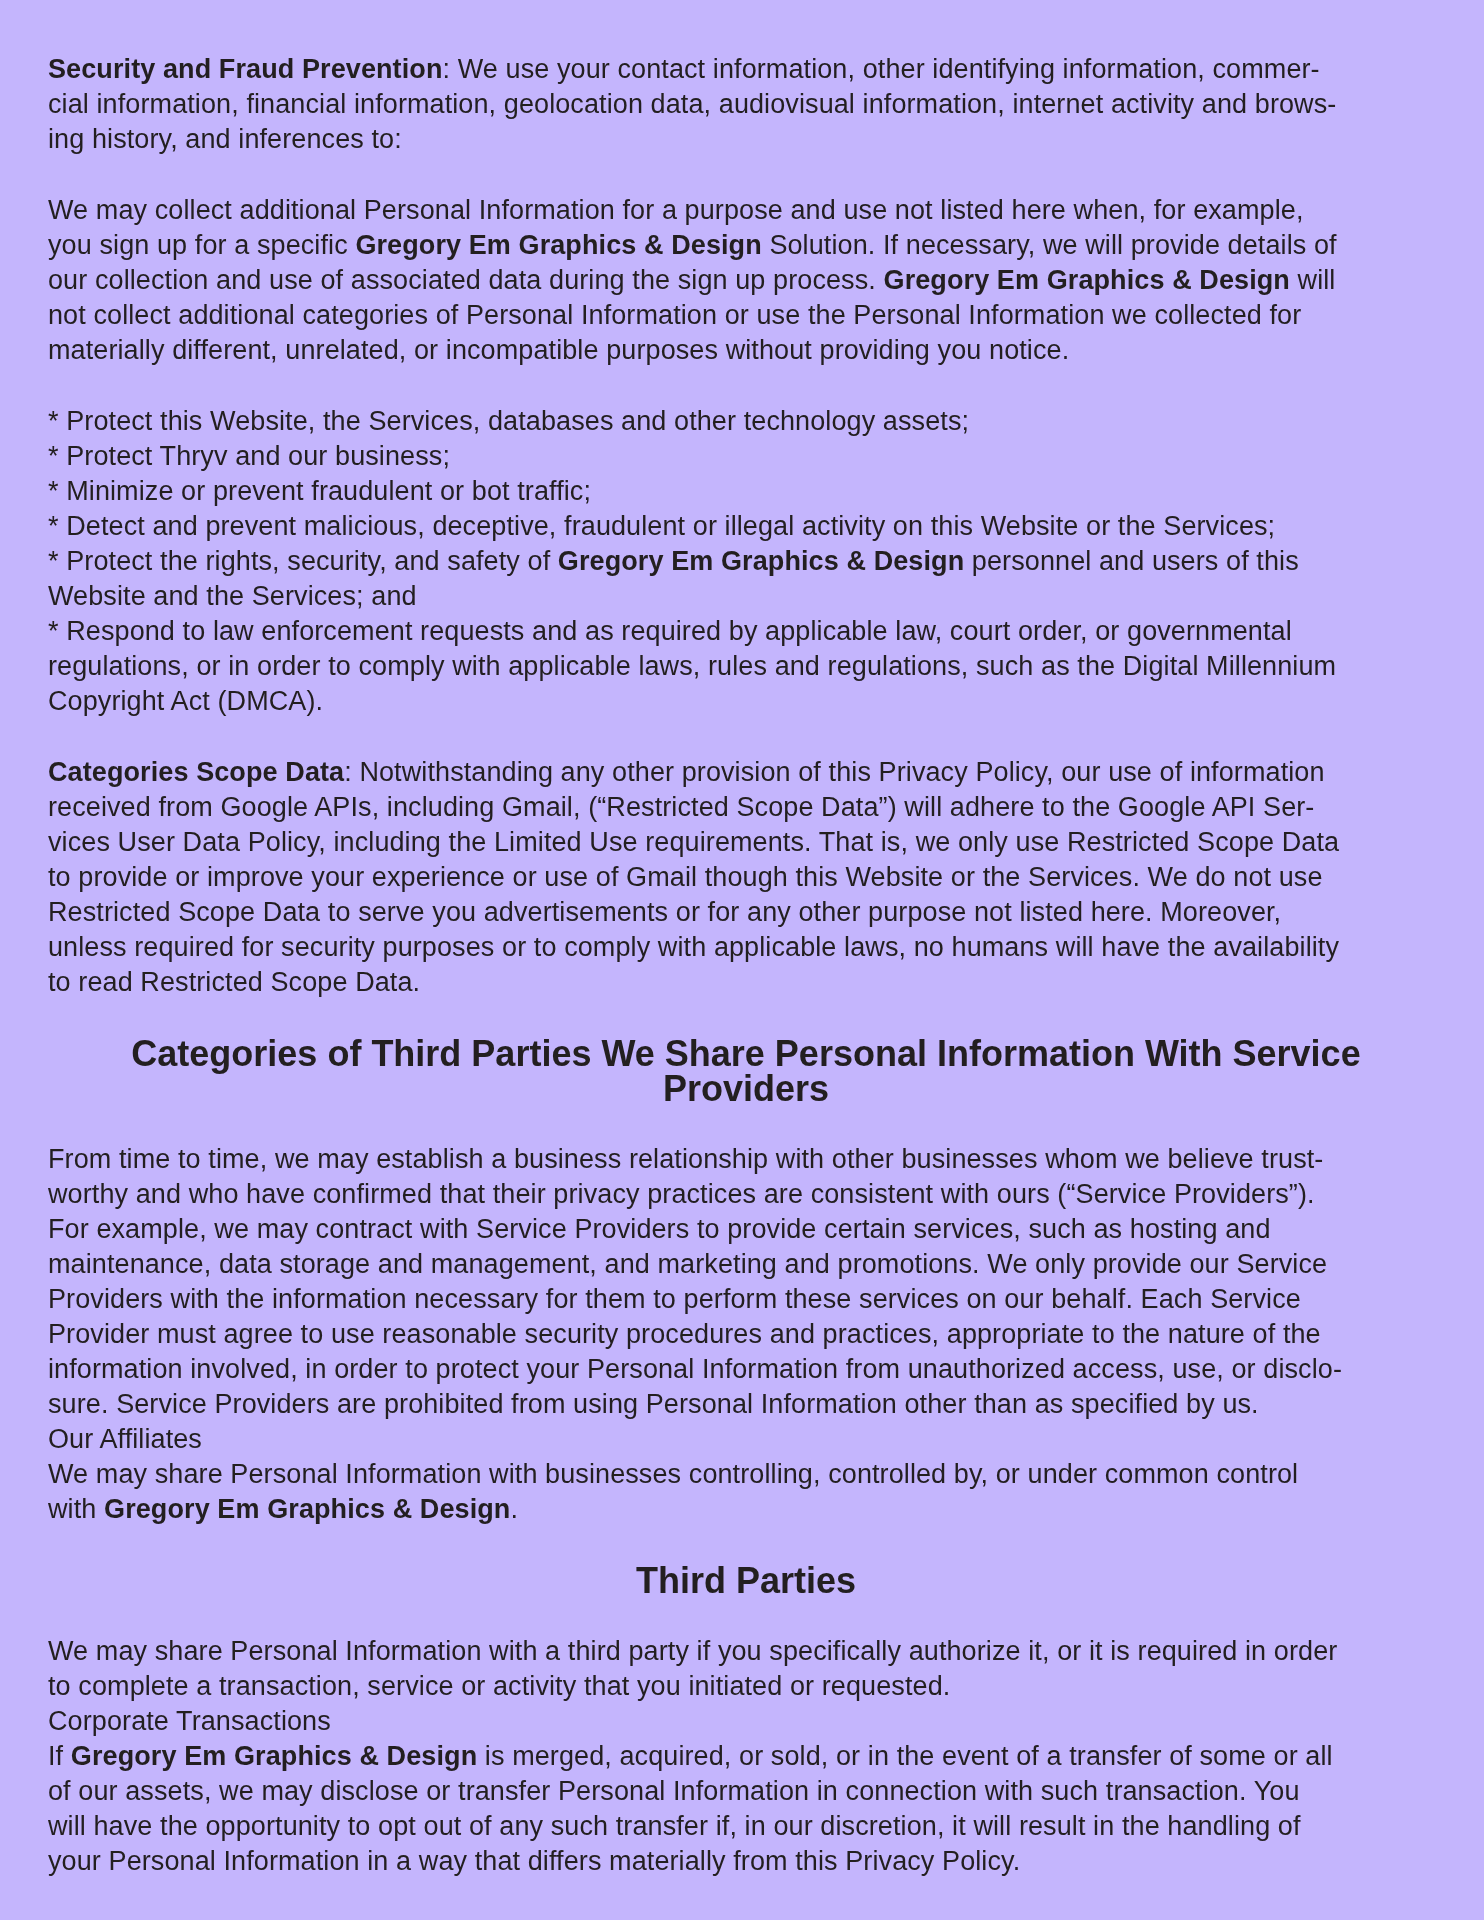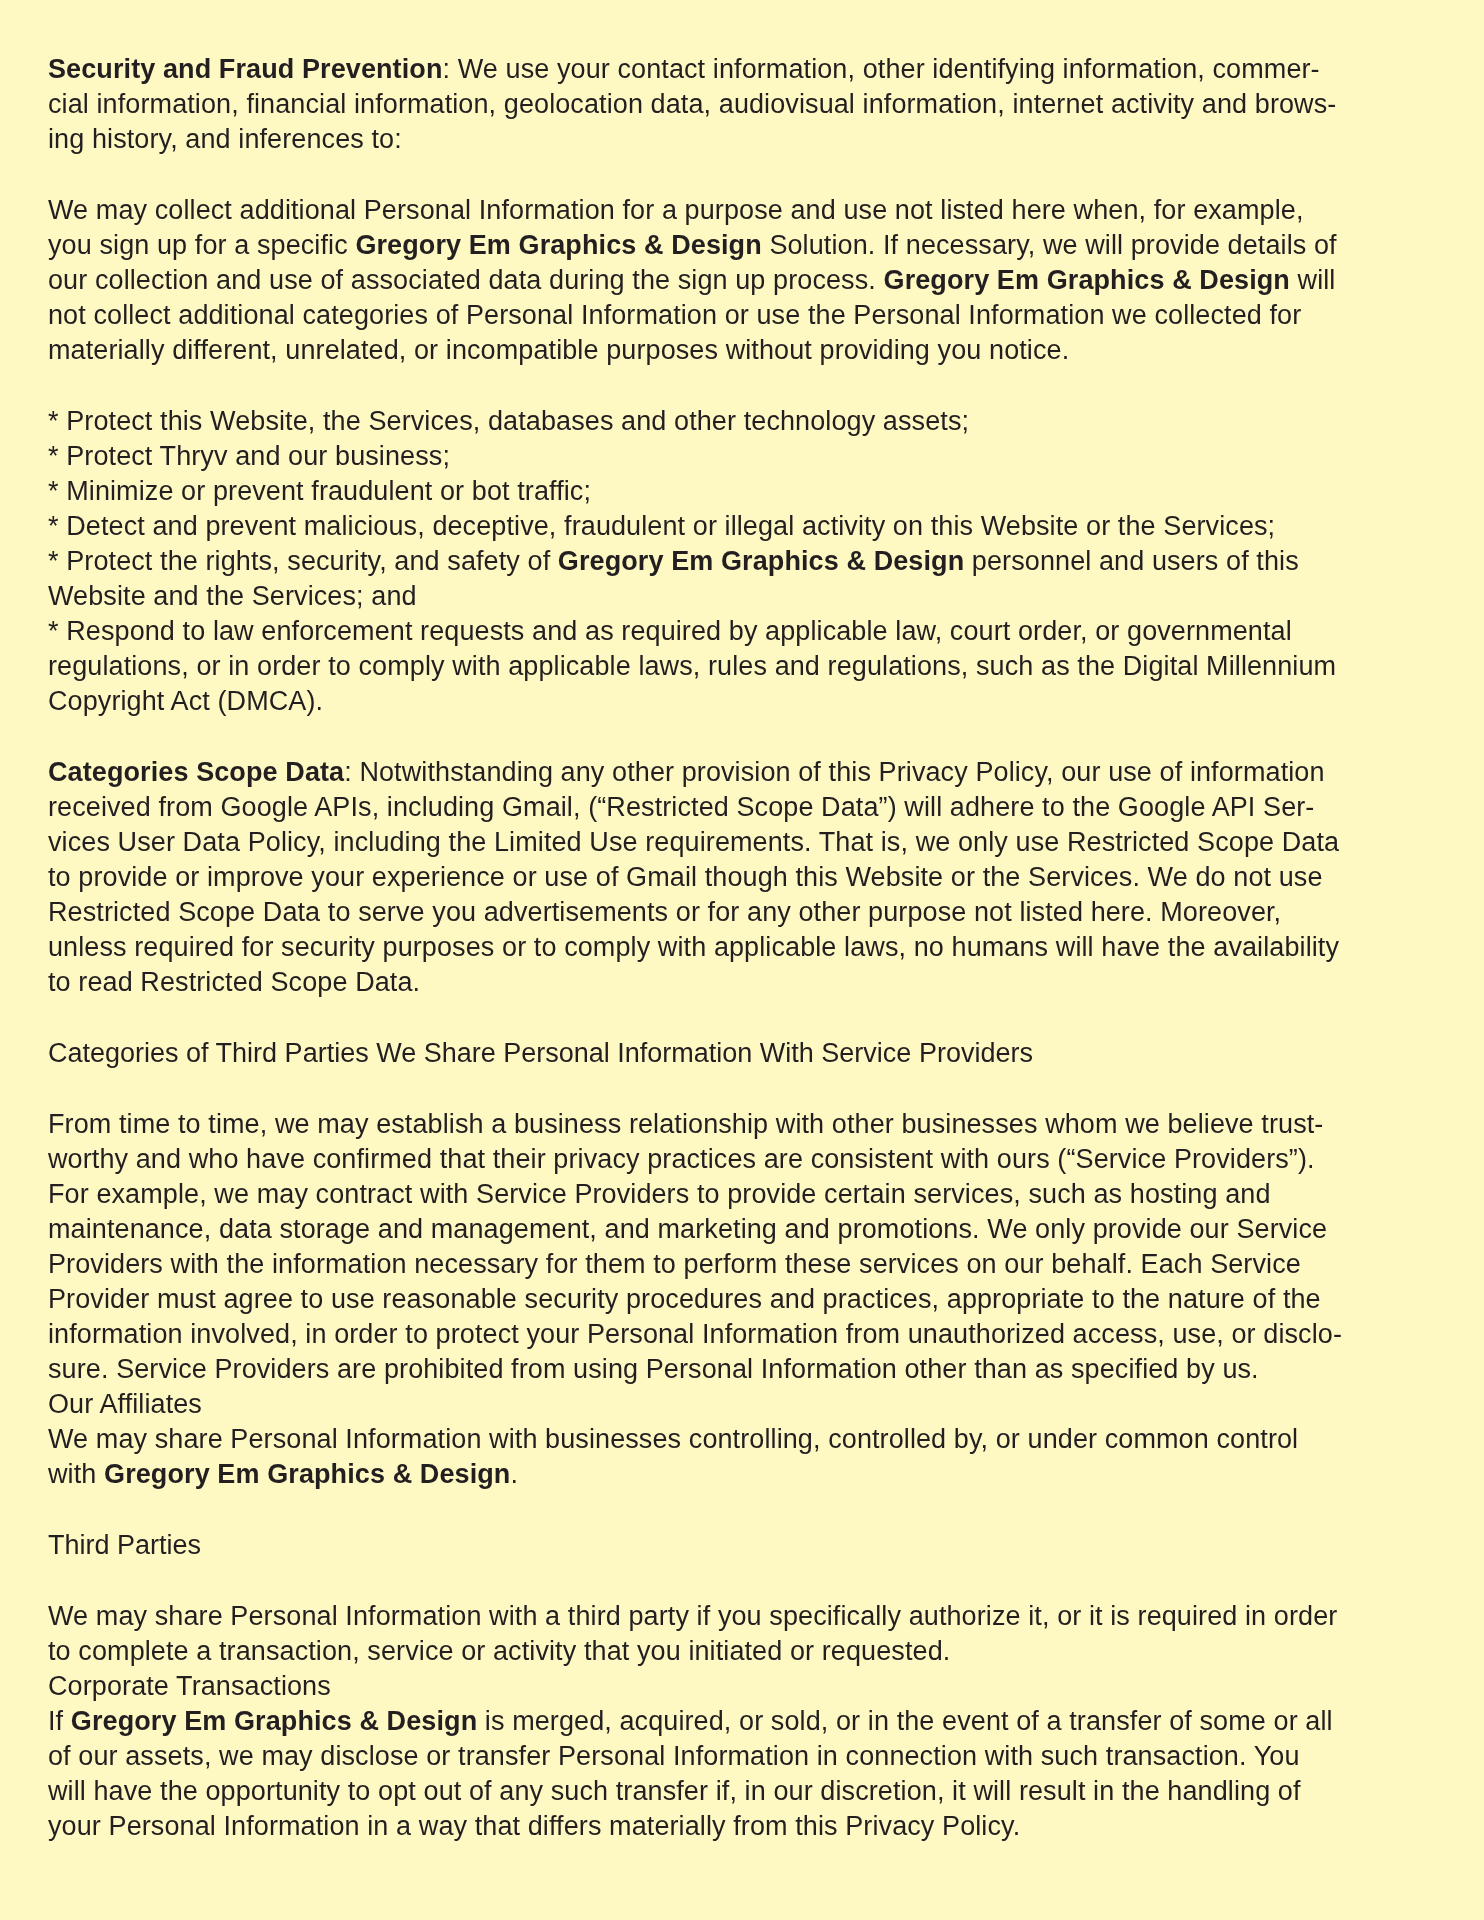--- a/index.html
+++ b/index.html
@@ -12,35 +12,36 @@
     height: 1920px;
     overflow: hidden;
     font-family: "Liberation Sans", "DejaVu Sans", sans-serif;
   }
   .page {
     box-sizing: border-box;
     width: 1484px;
     height: 1920px;
     padding: 52px 40px 0 48px;
     overflow: hidden;
-    background: #fef9c3;
+    background: #c4b5fd;
   }
   .para {
     font-size: 27px;
     line-height: 35px;
     color: #231f20;
     margin: 0 0 36px 0;
     white-space: pre;          
     letter-spacing: 0.1px;
   }
   .heading {
-    font-size: 27px;
+    font-size: 36px;
     line-height: 35px;
     color: #231f20;
-    font-weight: 400;
+    font-weight: 700;
+    text-align: center;
     margin: 0 0 36px 0;
     white-space: pre-wrap;
   }
   .bold {
     font-weight: 700;
   }
 </style>
 </head>
 <body>
 

